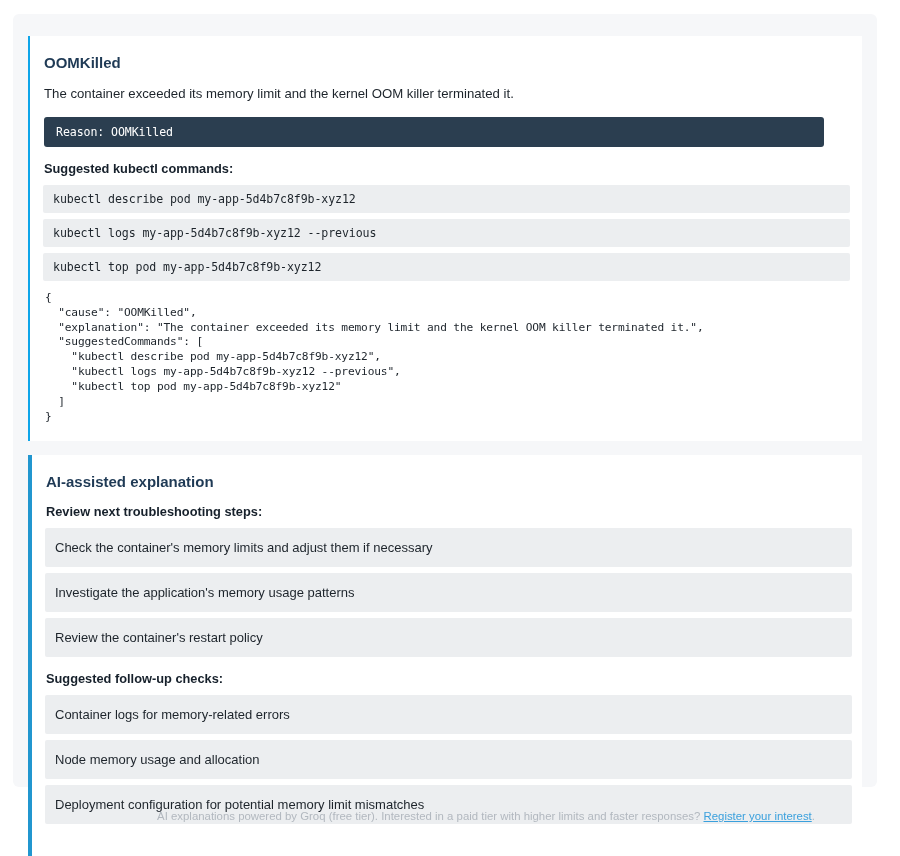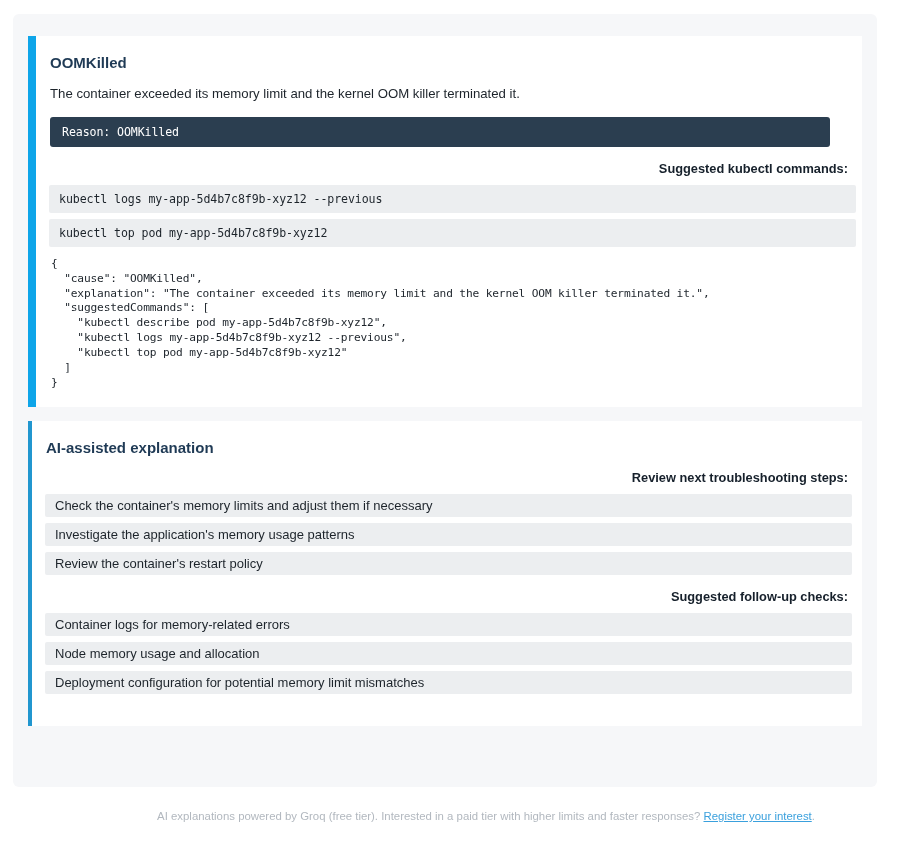--- a/index.html
+++ b/index.html
@@ -35,21 +35,21 @@
   .page-title {
     font-size: 21px;
     font-weight: bold;
     color: #16202b;
     margin: 6px 0 18px 14px;
     letter-spacing: -0.2px;
   }
 
   .card {
     background: #ffffff;
-    border-left: 8px solid #0ea5e9;
+    border-left: 2px solid #0ea5e9;
     padding: 14px 14px 16px 13px;
     margin-bottom: 14px;
   }
   .card.ai {
     border-left: 4px solid #2196cf;
     padding-bottom: 26px;
   }
 
   .card-title {
     font-size: 15px;
@@ -75,21 +75,20 @@
     margin: 0 0 14px 1px;
     width: 780px;
     letter-spacing: -0.1px;
   }
 
   .section-label {
     font-size: 12.8px;
     font-weight: bold;
     color: #16202b;
     margin: 0 0 9px 1px;
-    text-align: right;
   }
 
   .cmd-list, .step-list {
     list-style: none;
     margin: 0;
     padding: 0;
   }
 
   .cmd-item {
     background: #eceef0;
@@ -110,21 +109,21 @@
     white-space: pre;
     margin: 10px 0 0 2px;
     line-height: 1.33;
     letter-spacing: -0.15px;
   }
 
   .step-item {
     background: #eceef0;
     font-size: 13px;
     color: #1d242b;
-    padding: 4px 10px;
+    padding: 12px 10px;
     margin-bottom: 6px;
     border-radius: 2px;
     width: 807px;
   }
 
   .gap-label {
     margin-top: 14px;
   }
 
   .footer {
@@ -151,20 +150,21 @@
 
 
     <div class="card">
       <div class="card-title">OOMKilled</div>
       <p class="card-desc">The container exceeded its memory limit and the kernel OOM killer terminated it.</p>
 
       <div class="reason-block">Reason: OOMKilled</div>
 
       <div class="section-label">Suggested kubectl commands:</div>
       <ul class="cmd-list">
+        <li class="cmd-item">kubectl describe pod my-app-5d4b7c8f9b-xyz12</li>
         <li class="cmd-item">kubectl logs my-app-5d4b7c8f9b-xyz12 --previous</li>
         <li class="cmd-item">kubectl top pod my-app-5d4b7c8f9b-xyz12</li>
       </ul>
 
       <pre class="json-block">{
   "cause": "OOMKilled",
   "explanation": "The container exceeded its memory limit and the kernel OOM killer terminated it.",
   "suggestedCommands": [
     "kubectl describe pod my-app-5d4b7c8f9b-xyz12",
     "kubectl logs my-app-5d4b7c8f9b-xyz12 --previous",

